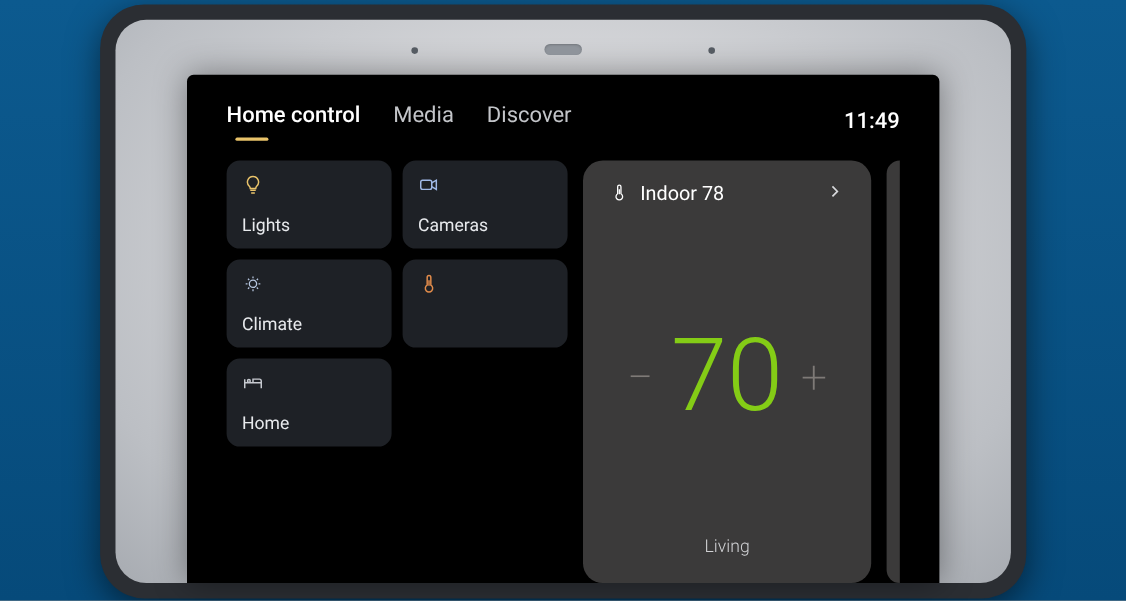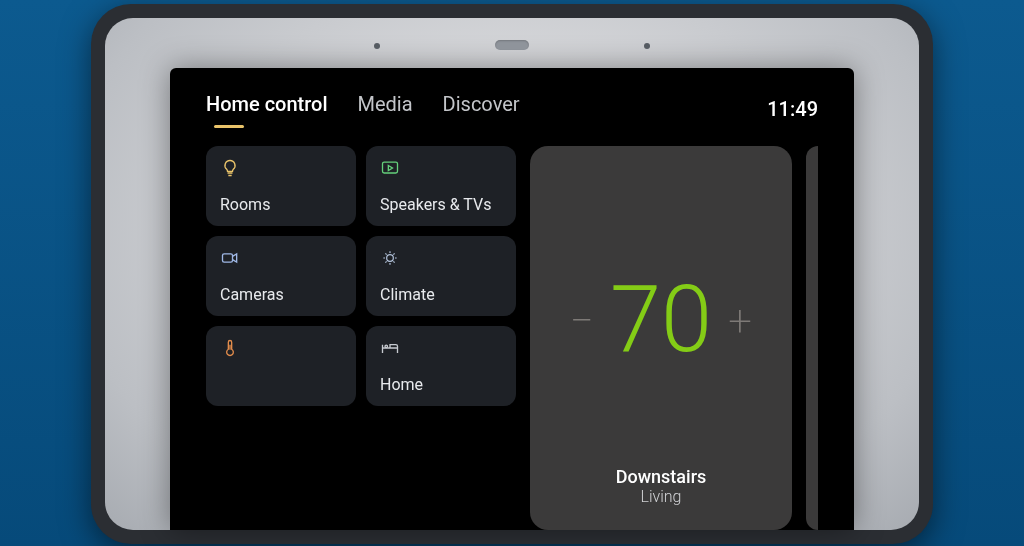--- a/index.html
+++ b/index.html
@@ -234,32 +234,23 @@
 
         <div class="tile-grid">
 
           <div class="tile">
             <span class="icon">
               <svg viewBox="0 0 24 24" fill="none" class="ic-yellow" stroke-width="1.6">
                 <path d="M9 18h6M10 21h4"></path>
                 <path d="M12 3a6 6 0 0 0-4 10.5c.8.8 1 1.5 1 2.5h6c0-1 .2-1.7 1-2.5A6 6 0 0 0 12 3z"></path>
               </svg>
             </span>
-            <span class="label">Rooms</span>
-          </div>
-
-          <div class="tile">
-            <span class="icon">
-              <svg viewBox="0 0 24 24" fill="none" class="ic-green" stroke-width="1.6">
-                <rect x="3" y="5" width="18" height="13" rx="2"></rect>
-                <path d="M10 9l5 3-5 3V9z" fill="none"></path>
-              </svg>
-            </span>
-            <span class="label">Speakers &amp; TVs</span>
-          </div>
+            <span class="label">Lights</span>
+          </div>
+
 
           <div class="tile">
             <span class="icon">
               <svg viewBox="0 0 24 24" fill="none" class="ic-blue" stroke-width="1.6">
                 <rect x="3" y="7" width="12" height="10" rx="2"></rect>
                 <path d="M15 10l5-3v10l-5-3"></path>
               </svg>
             </span>
             <span class="label">Cameras</span>
           </div>
@@ -289,29 +280,42 @@
                 <path d="M3 18V8M3 12h18v6M21 14V10a2 2 0 0 0-2-2h-7v4"></path>
                 <circle cx="7.5" cy="10" r="1.5"></circle>
               </svg>
             </span>
             <span class="label">Home</span>
           </div>
 
         </div>
 
         <div class="thermo">
+          <div class="thermo-head">
+            <span>
+              <svg viewBox="0 0 24 24" fill="none" stroke="#fff" stroke-width="1.6">
+                <path d="M12 3a2 2 0 0 0-2 2v8.5a4 4 0 1 0 4 0V5a2 2 0 0 0-2-2z"></path>
+                <path d="M12 8v6"></path>
+              </svg>
+            </span>
+            <span class="title">Indoor 78</span>
+            <span class="chev">
+              <svg viewBox="0 0 24 24" width="18" height="18" fill="none" stroke="#d8d9dc" stroke-width="2">
+                  <path d="M9 6l6 6-6 6"></path>
+                </svg>
+            </span>
+          </div>
 
           <div class="thermo-body">
             <div class="pm">−</div>
             <div class="setpoint">70</div>
             <div class="pm">+</div>
           </div>
 
           <div class="thermo-foot">
-            <div class="zone">Downstairs</div>
             <div class="room">Living</div>
           </div>
         </div>
 
         <div class="edge-card"></div>
 
       </div>
     </div>
   </div>
 </div>

